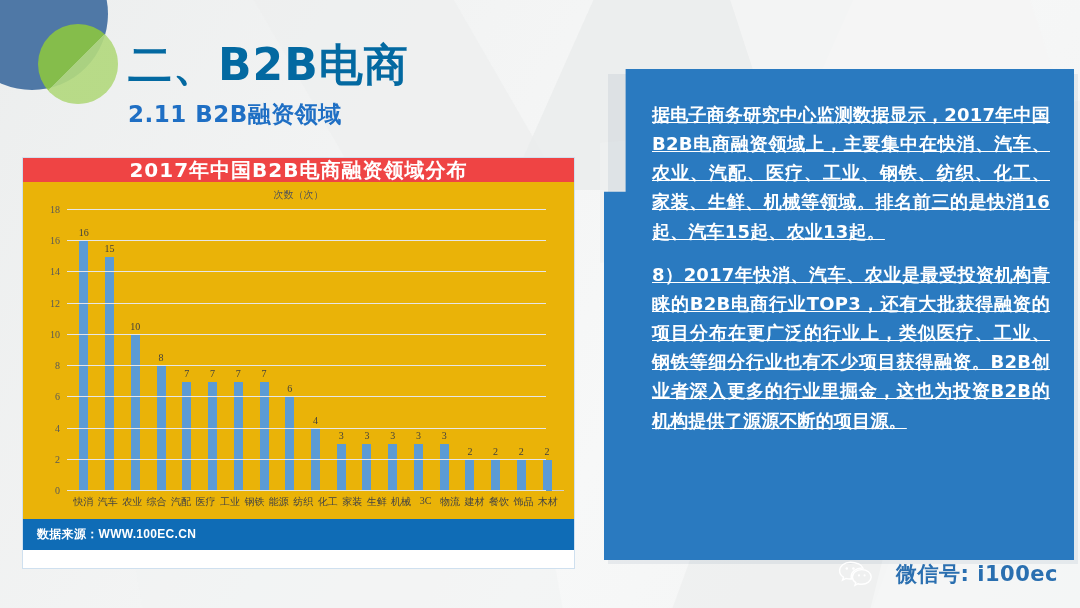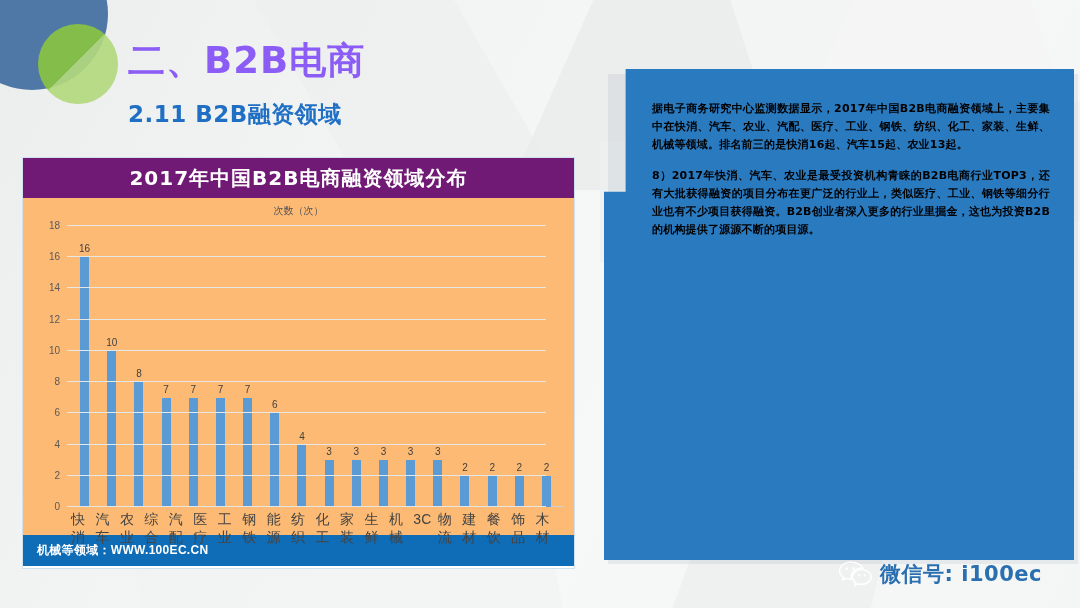--- a/index.html
+++ b/index.html
@@ -35,74 +35,74 @@
     background:#4f78a6;}
   .circ-green{position:absolute;left:38px;top:24px;
     width:80px;height:80px;border-radius:50%;
     background:#8dc63f;opacity:.88;}
   .circ-green-hi{position:absolute;left:38px;top:24px;
     width:80px;height:80px;border-radius:50%;
     background:linear-gradient(135deg,rgba(255,255,255,0) 48%,rgba(255,255,255,.30) 48%);}
 
   
   .title{position:absolute;left:128px;top:36px;
-    font-size:37px;font-weight:bold;color:#8b5cf6;letter-spacing:1px;
+    font-size:44px;font-weight:bold;color:#0369a1;letter-spacing:1px;
     font-family:"DejaVu Sans","Liberation Sans",sans-serif;}
   .subtitle{position:absolute;left:128px;top:99px;
     font-size:23px;font-weight:bold;color:#1f6fc4;letter-spacing:.5px;
     font-family:"DejaVu Sans","Liberation Sans",sans-serif;}
 
   
   .chart-card{position:absolute;left:22px;top:157px;width:553px;height:412px;
     background:#ffffff;border:1px solid #cfe0ef;box-sizing:border-box;}
-  .chart-head{height:40px;background:#701a75;display:flex;align-items:center;
+  .chart-head{height:24px;background:#ef4444;display:flex;align-items:center;
     justify-content:center;}
   .chart-head-text{color:#fff;font-size:20px;font-weight:bold;letter-spacing:1px;
     font-family:"DejaVu Sans","Liberation Sans",sans-serif;}
-  .chart-body{position:relative;height:337px;background:#fdba74;}
+  .chart-body{position:relative;height:337px;background:#eab308;font-family:Liberation Serif, serif;}
   .axis-caption{position:absolute;top:6px;left:0;right:0;text-align:center;
     font-size:10px;color:#555;}
 
   .plot{position:absolute;left:44px;right:10px;top:28px;bottom:28px;}
   .gridline{position:absolute;left:0;right:18px;height:1px;background:#e6e6e6;}
   .ytick{position:absolute;right:100%;margin-right:7px;
     transform:translateY(-50%);font-size:10px;color:#595959;white-space:nowrap;}
   .axis-base{position:absolute;left:0;right:0;bottom:0;height:1px;background:#d0d0d0;}
 
   .bars{position:absolute;inset:0;display:flex;align-items:flex-end;
     justify-content:space-between;padding:0 4px;box-sizing:border-box;}
   .barcell{position:relative;flex:1 1 0;height:100%;display:flex;
     align-items:flex-end;justify-content:center;}
   .bar{width:9px;background:#5b9bd5;position:relative;}
   .bar-val{position:absolute;bottom:100%;left:50%;transform:translateX(-50%);
     margin-bottom:3px;font-size:10px;color:#3f3f3f;}
 
   .xlabels{position:absolute;left:44px;right:10px;bottom:4px;height:20px;
     display:flex;padding:0 4px;box-sizing:border-box;}
-  .xlabel{flex:1 1 0;text-align:left;font-size:14px;color:#444;}
+  .xlabel{flex:1 1 0;text-align:center;font-size:10px;color:#444;}
 
   .chart-foot{height:31px;background:#0f6cb6;display:flex;align-items:center;
     justify-content:space-between;padding:0 14px;box-sizing:border-box;}
   .chart-foot span{color:#fff;font-size:12px;font-weight:bold;letter-spacing:.3px;}
 
   
   .panel-shadow{position:absolute;left:608px;top:74px;width:470px;height:490px;
     background:rgba(90,120,150,.10);}
   .panel{position:absolute;left:604px;top:69px;width:470px;height:491px;
     background:#2a7ac0;box-sizing:border-box;
     clip-path:polygon(0 0,100% 0,100% 100%,0 100%,0 25%,4.6% 25%,4.6% 0);}
   .panel-inner{padding:31px 24px 18px 48px;box-sizing:border-box;}
-  .ptext{color:#000000;font-size:11px;line-height:1.62;font-weight:bold;
+  .ptext{color:#ffffff;font-size:18px;line-height:1.62;font-weight:bold;
     font-family:"DejaVu Sans","Liberation Sans",sans-serif;
-    text-align:justify;letter-spacing:.2px;}
+    text-align:justify;letter-spacing:.2px;text-decoration:underline;}
   .ptext.gap{margin-top:16px;}
   .ptext.gap2{margin-top:14px;}
 
   
-  .wechat{position:absolute;left:838px;top:560px;display:flex;align-items:center;gap:8px;}
+  .wechat{position:absolute;left:838px;top:560px;display:flex;align-items:center;gap:24px;}
   .wechat-icon{width:34px;height:28px;position:relative;flex:0 0 auto;}
   .wechat-text{font-size:21px;color:#2a6fb0;font-weight:bold;letter-spacing:.5px;
     font-family:"DejaVu Sans","Liberation Sans",sans-serif;}
 </style>
 </head>
 <body>
 
 <div class="bg">
   <div class="bg-base"></div>
   <div class="poly poly6"></div>
@@ -126,20 +126,25 @@
   </div>
 
   <div class="chart-body">
     <div class="axis-caption">次数（次）</div>
     <div class="plot" id="plot">
       <div class="axis-base"></div>
       <div class="bars" id="bars">
           <div class="barcell">
             <div class="bar" style="height: 88.8889%; background: rgb(91, 155, 213);">
               <div class="bar-val">16</div>
+            </div>
+          </div>
+          <div class="barcell">
+            <div class="bar" style="height: 83.3333%; background: rgb(91, 155, 213);">
+              <div class="bar-val">15</div>
             </div>
           </div>
           <div class="barcell">
             <div class="bar" style="height: 55.5556%; background: rgb(91, 155, 213);">
               <div class="bar-val">10</div>
             </div>
           </div>
           <div class="barcell">
             <div class="bar" style="height: 44.4444%; background: rgb(91, 155, 213);">
               <div class="bar-val">8</div>
@@ -270,21 +275,21 @@
         <div class="xlabel">3C</div>
         <div class="xlabel">物流</div>
         <div class="xlabel">建材</div>
         <div class="xlabel">餐饮</div>
         <div class="xlabel">饰品</div>
         <div class="xlabel">木材</div>
       </div>
   </div>
 
   <div class="chart-foot">
-    <span>机械等领域：WWW.100EC.CN</span>
+    <span>数据来源：WWW.100EC.CN</span>
   </div>
 </div>
 
 <div class="panel-shadow"></div>
 <div class="panel">
   <div class="panel-inner">
     <div class="ptext">据电子商务研究中心监测数据显示，2017年中国B2B电商融资领域上，主要集中在快消、汽车、农业、汽配、医疗、工业、钢铁、纺织、化工、家装、生鲜、机械等领域。排名前三的是快消16起、汽车15起、农业13起。</div>
     <div class="ptext gap2">8）2017年快消、汽车、农业是最受投资机构青睐的B2B电商行业TOP3，还有大批获得融资的项目分布在更广泛的行业上，类似医疗、工业、钢铁等细分行业也有不少项目获得融资。B2B创业者深入更多的行业里掘金，这也为投资B2B的机构提供了源源不断的项目源。</div>
   </div>
 </div>

